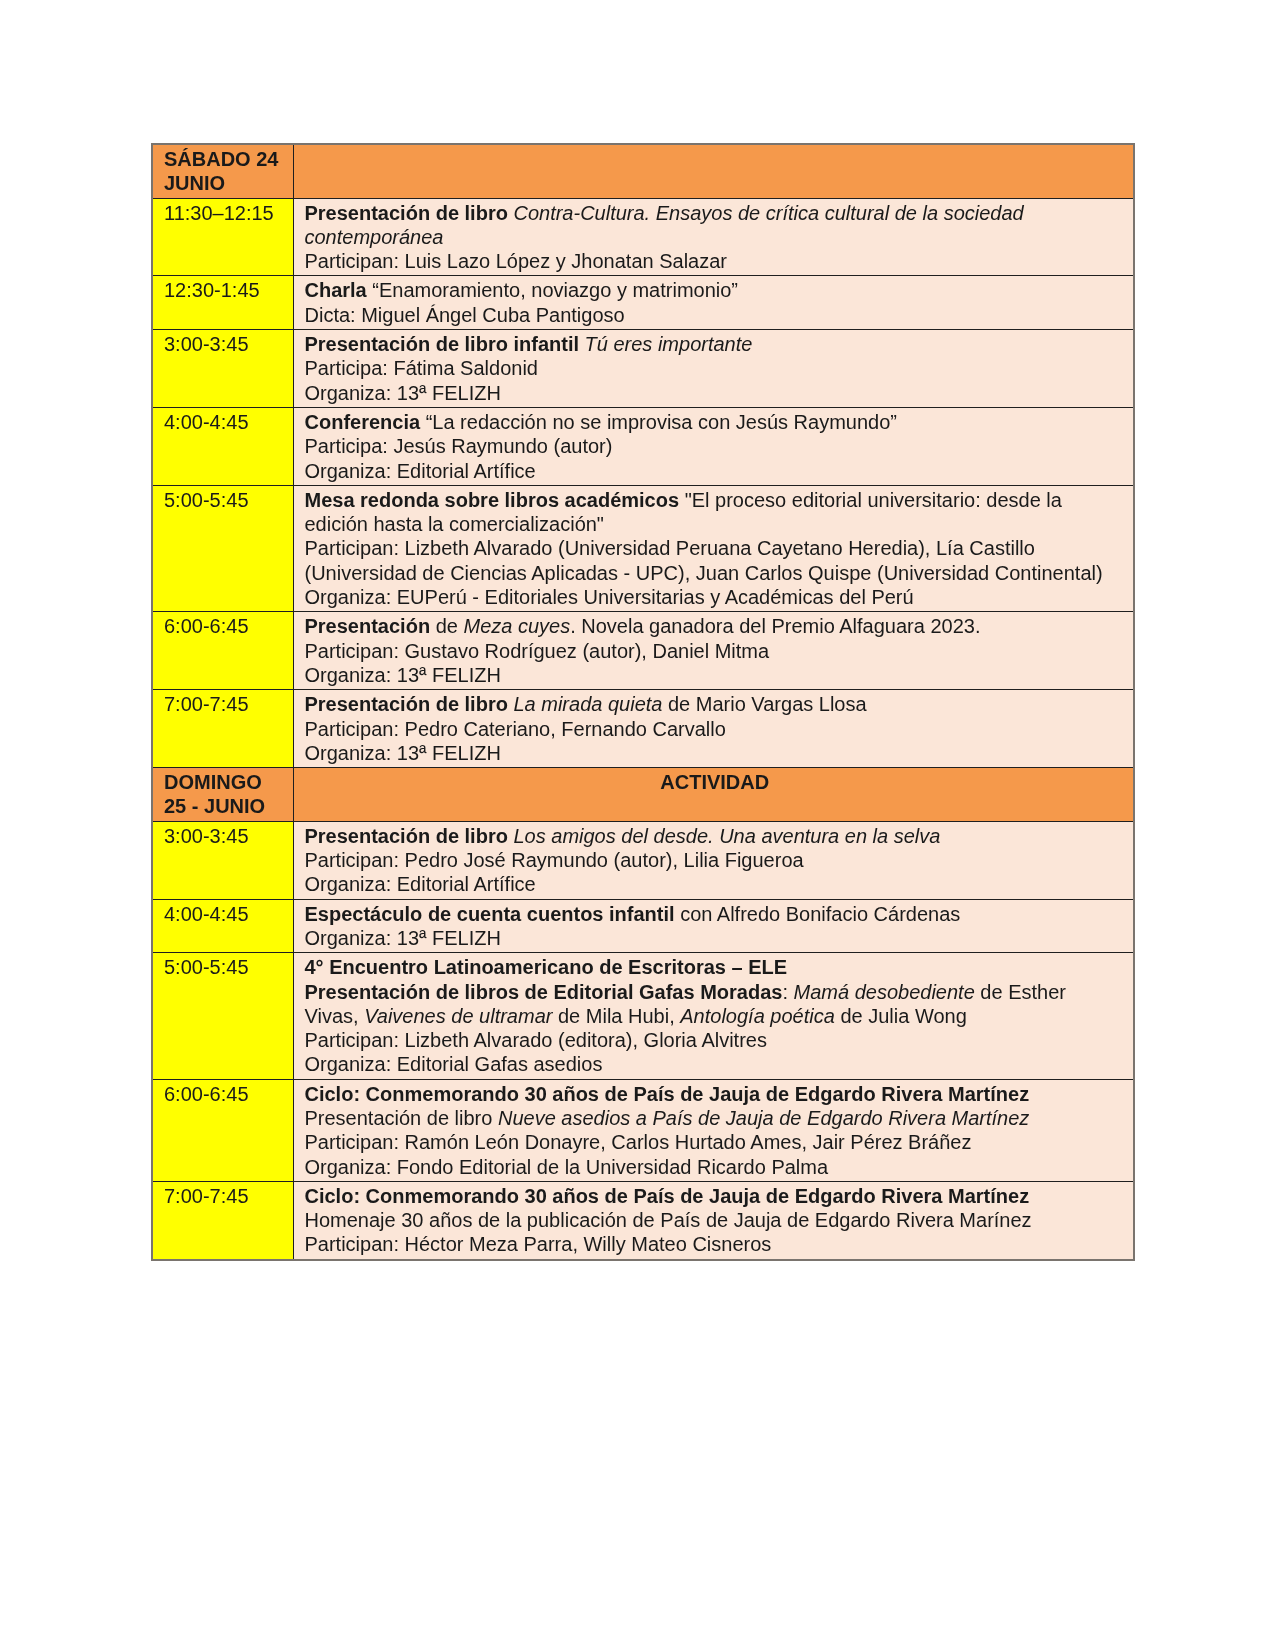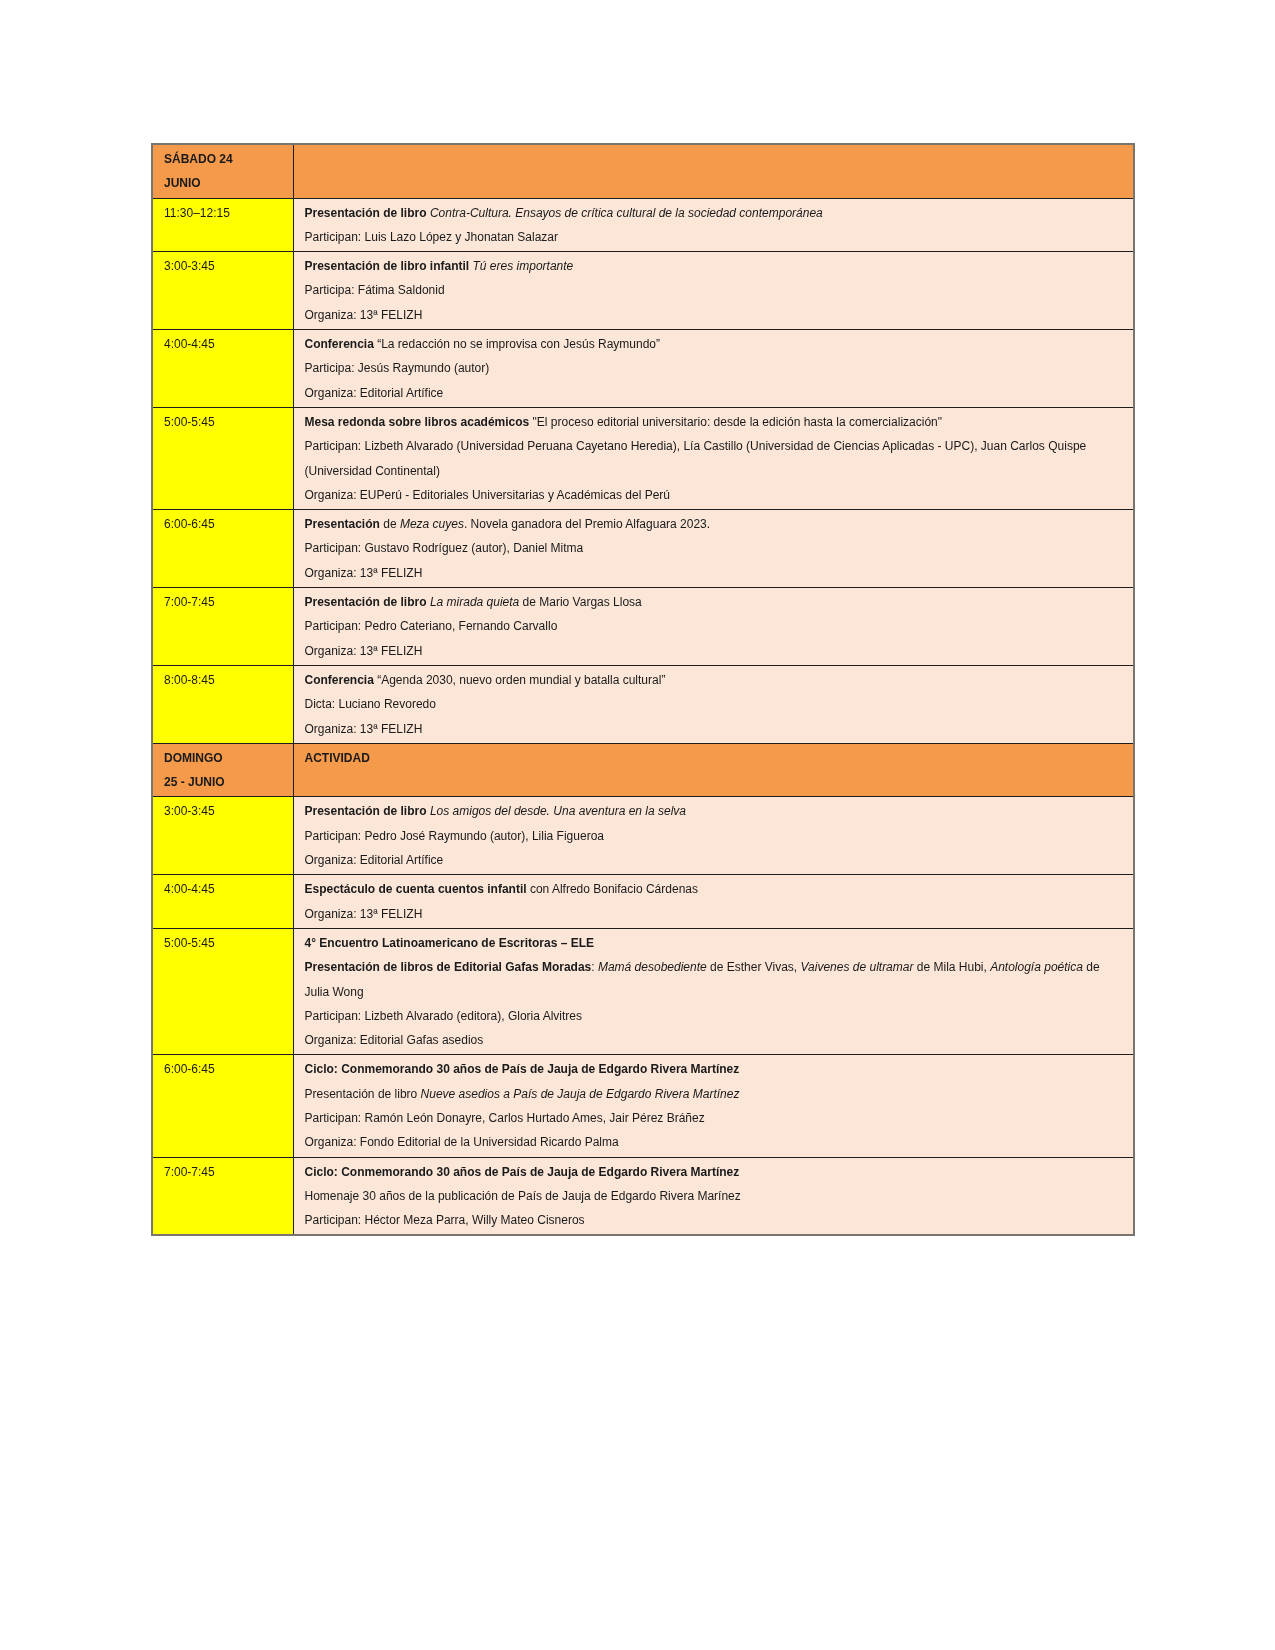--- a/index.html
+++ b/index.html
@@ -25,36 +25,36 @@
     left: 151px;
     top: 143px;
     width: 982px;
     border-collapse: collapse;
     table-layout: fixed;
     border: 2px solid var(--border-outer, #7a746e);
   }
   table.schedule td {
     border: 1.4px solid var(--border-dark, #1f1f1f);
     vertical-align: top;
-    font-size: 12px;
+    font-size: 20px;
     line-height: 24.3px;
     padding: 2px 8px 2px 11px;
     word-wrap: break-word;
   }
   td.day-cell {
     background: var(--header-bg, #F5994B);
     font-weight: 700;
     line-height: 25.5px;
     padding-top: 3px;
     padding-bottom: 3px;
   }
   td.activity-header-cell {
     background: var(--header-bg, #F5994B);
     font-weight: 700;
-    text-align: left;
+    text-align: center;
     padding-top: 3px;
   }
   td.time-cell {
     background: var(--time-bg, #FFFF00);
     padding-left: 13px;
   }
   td.activity-cell {
     background: var(--activity-bg, #FBE6D8);
   }
   .b { font-weight: 700; }
@@ -76,20 +76,27 @@
             <div class="line">SÁBADO 24</div>
             <div class="line">JUNIO</div>
           </td>
           <td class="activity-header-cell"></td>
         </tr>
         <tr>
           <td class="time-cell">11:30–12:15</td>
           <td class="activity-cell">
             <div class="line"><span class="b ">Presentación de libro </span><span class="i">Contra-Cultura. Ensayos de crítica cultural de la sociedad contemporánea</span></div>
             <div class="line"><span>Participan: Luis Lazo López y Jhonatan Salazar</span></div>
+          </td>
+        </tr>
+        <tr>
+          <td class="time-cell">12:30-1:45</td>
+          <td class="activity-cell">
+            <div class="line"><span class="b ">Charla </span><span>“Enamoramiento, noviazgo y matrimonio”</span></div>
+            <div class="line"><span>Dicta: Miguel Ángel Cuba Pantigoso</span></div>
           </td>
         </tr>
         <tr>
           <td class="time-cell">3:00-3:45</td>
           <td class="activity-cell">
             <div class="line"><span class="b ">Presentación de libro infantil </span><span class="i">Tú eres importante</span></div>
             <div class="line"><span>Participa: Fátima Saldonid</span></div>
             <div class="line"><span>Organiza: 13ª FELIZH</span></div>
           </td>
         </tr>
@@ -115,28 +122,20 @@
             <div class="line"><span class="b ">Presentación</span><span> de </span><span class="i">Meza cuyes</span><span>. Novela ganadora del Premio Alfaguara 2023.</span></div>
             <div class="line"><span>Participan: Gustavo Rodríguez (autor), Daniel Mitma</span></div>
             <div class="line"><span>Organiza: 13ª FELIZH</span></div>
           </td>
         </tr>
         <tr>
           <td class="time-cell">7:00-7:45</td>
           <td class="activity-cell">
             <div class="line"><span class="b ">Presentación de libro </span><span class="i">La mirada quieta</span><span> de Mario Vargas Llosa</span></div>
             <div class="line"><span>Participan: Pedro Cateriano, Fernando Carvallo</span></div>
-            <div class="line"><span>Organiza: 13ª FELIZH</span></div>
-          </td>
-        </tr>
-        <tr>
-          <td class="time-cell">8:00-8:45</td>
-          <td class="activity-cell">
-            <div class="line"><span class="b ">Conferencia </span><span>“Agenda 2030, nuevo orden mundial y batalla cultural”</span></div>
-            <div class="line"><span>Dicta: Luciano Revoredo</span></div>
             <div class="line"><span>Organiza: 13ª FELIZH</span></div>
           </td>
         </tr>
         <tr>
           <td class="day-cell">
             <div class="line">DOMINGO</div>
             <div class="line">25 - JUNIO</div>
           </td>
           <td class="activity-header-cell">ACTIVIDAD</td>
         </tr>

